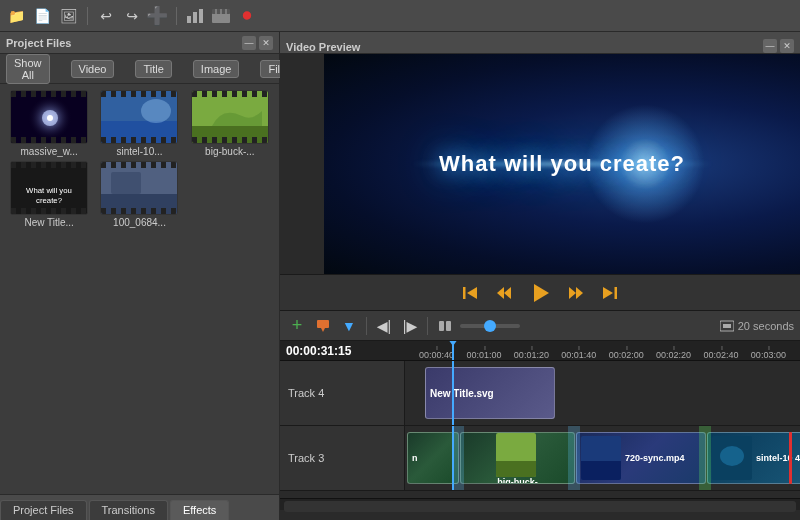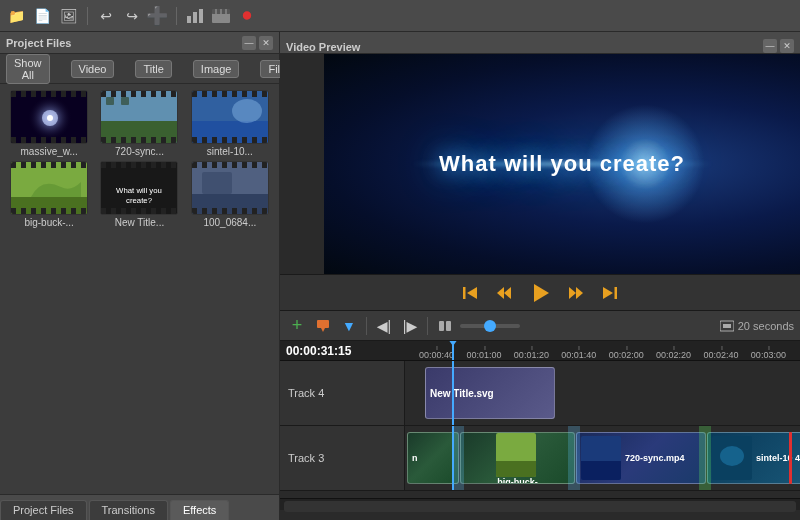--- a/index.html
+++ b/index.html
@@ -552,31 +552,20 @@
                 <stop offset="100%" stop-color="#080020" stop-opacity="0"></stop>
               </radialGradient>
             <circle cx="39" cy="27" r="22" fill="url(#sg1)"></circle>
             <circle cx="39" cy="27" r="8" fill="#c0d0ff" opacity="0.7"></circle>
             <circle cx="39" cy="27" r="3" fill="#fff"></circle>
           </svg>
         </div>
         <span class="file-name">massive_w...</span>
       </div>
 
-      <div class="file-item">
-        <div class="file-thumb film-strip">
-          <svg width="78" height="54" viewBox="0 0 78 54">
-            <rect width="78" height="54" fill="#6090b0"></rect>
-            <rect y="30" width="78" height="24" fill="#3a6030"></rect>
-            <rect x="5" y="6" width="8" height="8" rx="1" fill="#2a4020" opacity="0.6"></rect>
-            <rect x="20" y="6" width="8" height="8" rx="1" fill="#2a4020" opacity="0.6"></rect>
-          </svg>
-        </div>
-        <span class="file-name">720-sync...</span>
-      </div>
 
       <div class="file-item">
         <div class="file-thumb film-strip">
           <svg width="78" height="54" viewBox="0 0 78 54">
             <rect width="78" height="54" fill="#3060a0"></rect>
             <rect y="30" width="78" height="24" fill="#2050a0"></rect>
             <ellipse cx="55" cy="20" rx="15" ry="12" fill="#80b0e0" opacity="0.5"></ellipse>
           </svg>
         </div>
         <span class="file-name">sintel-10...</span>

